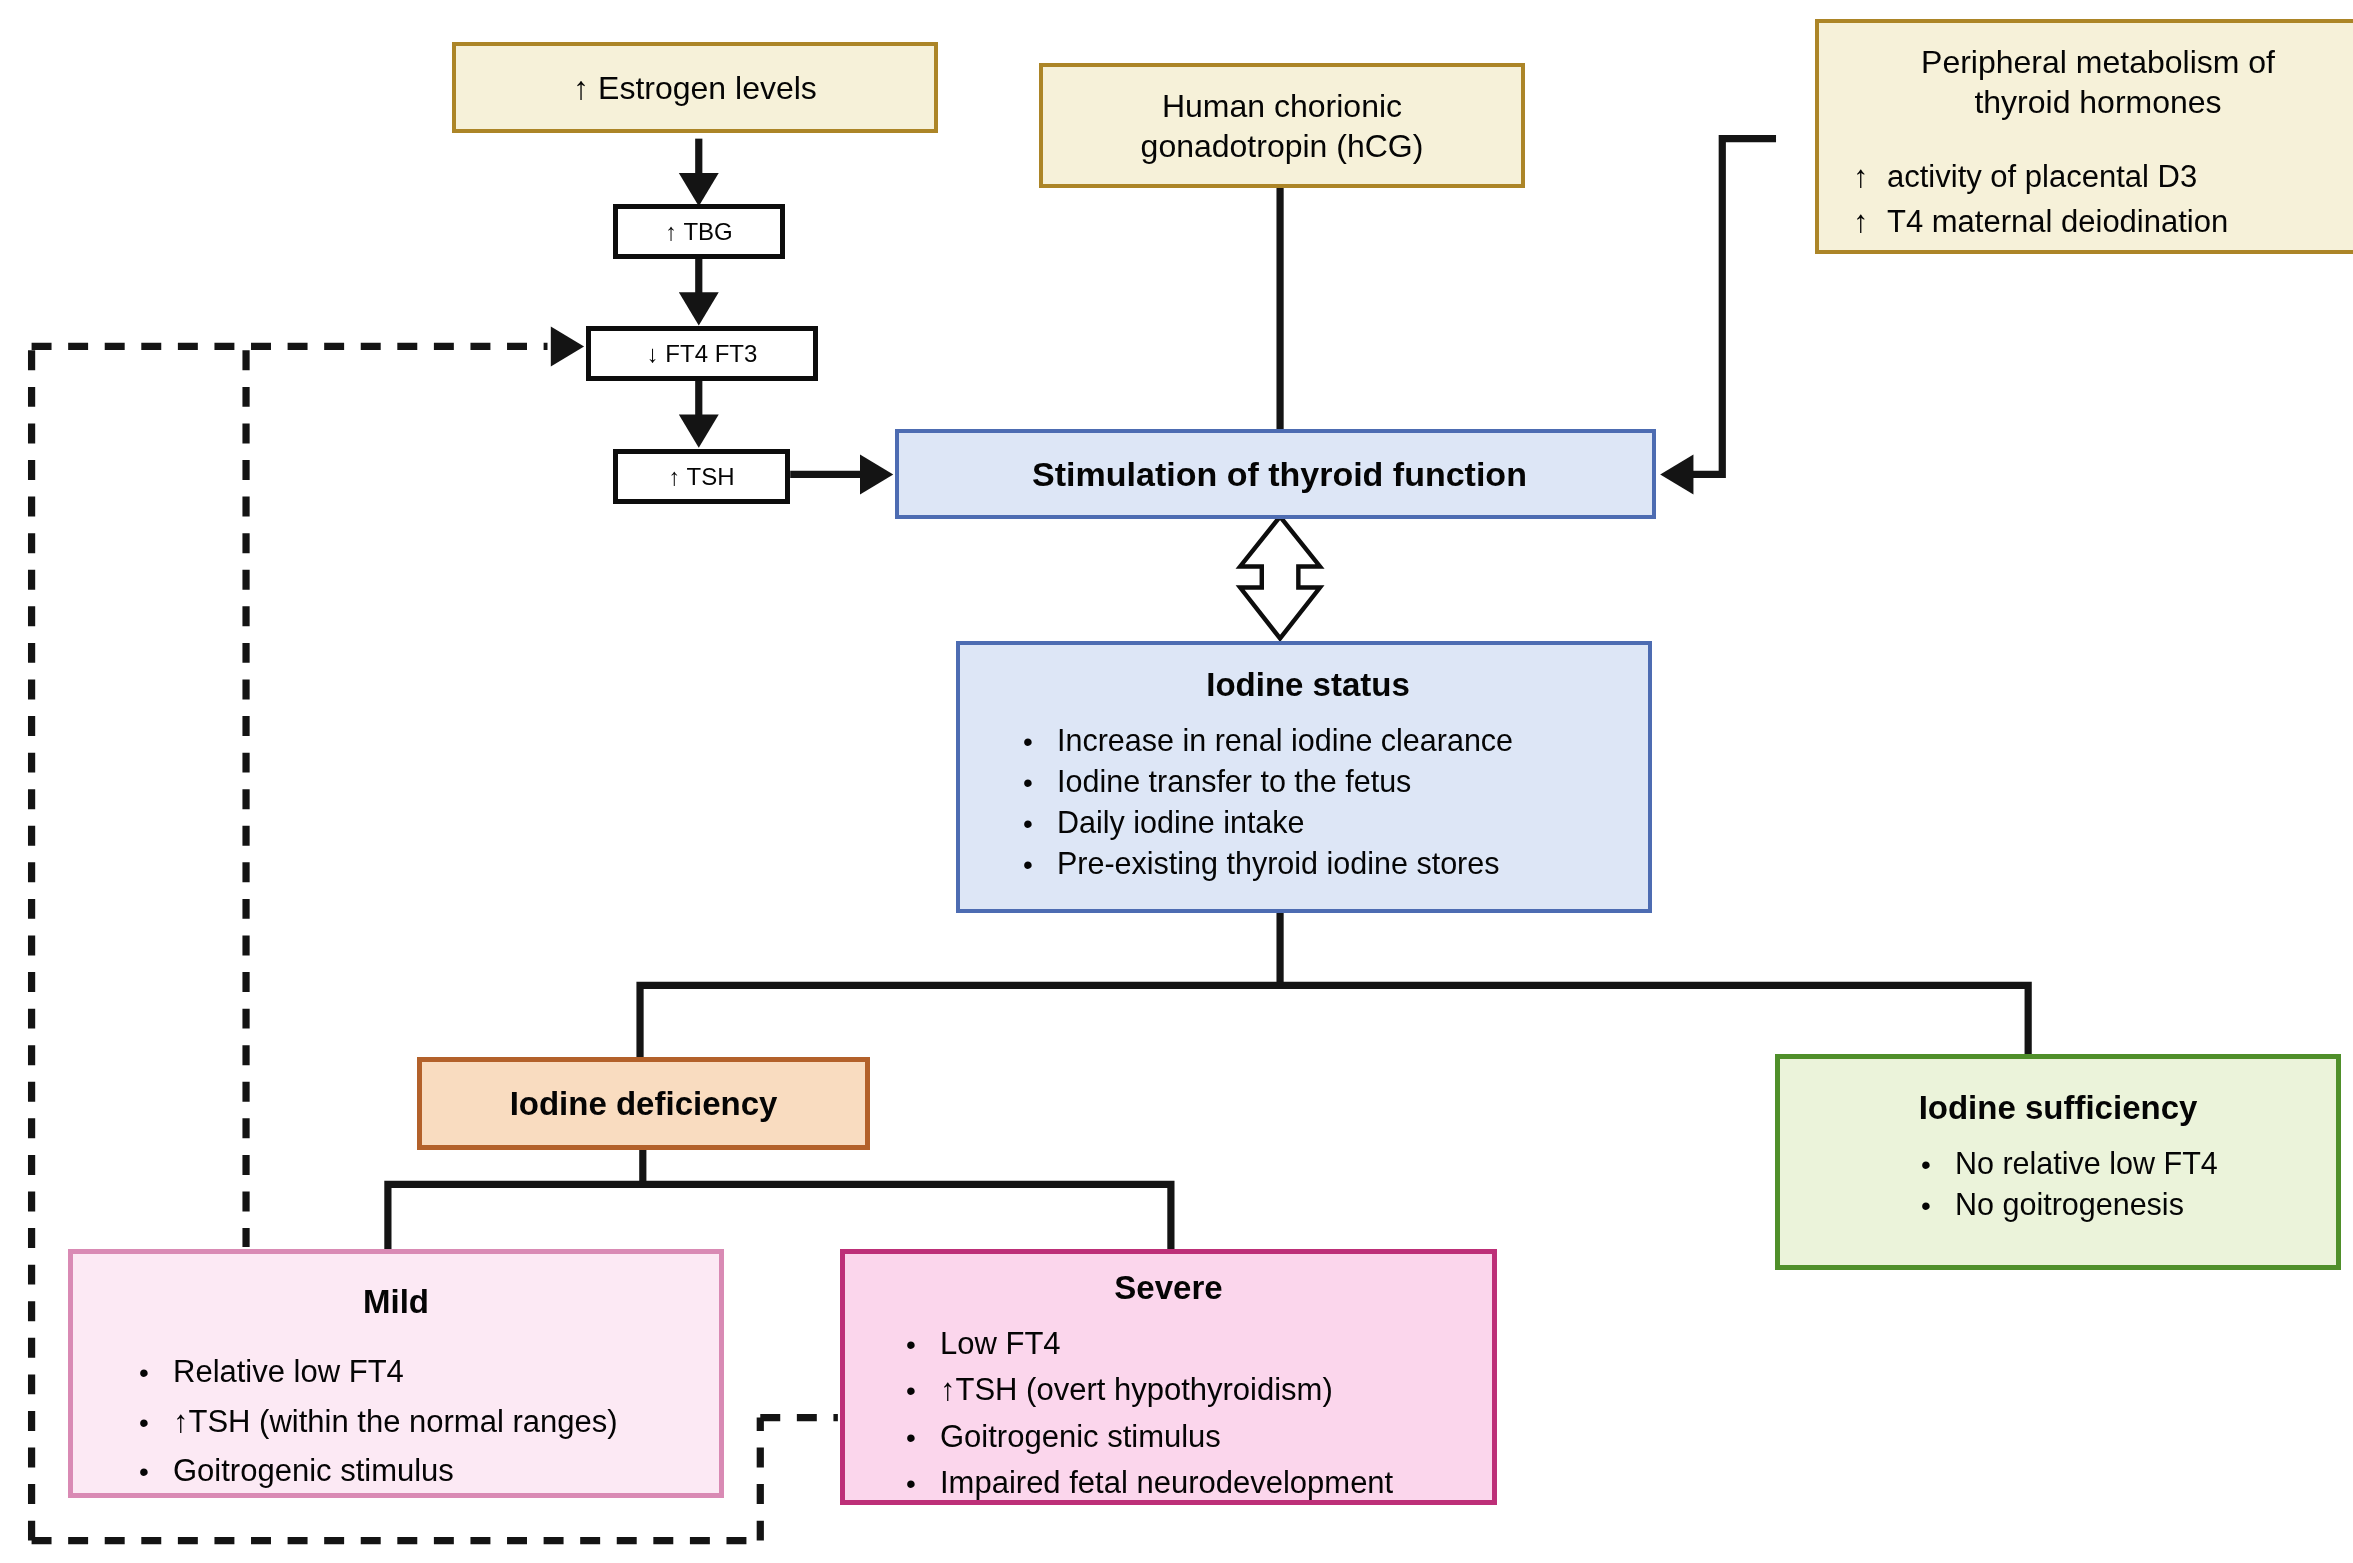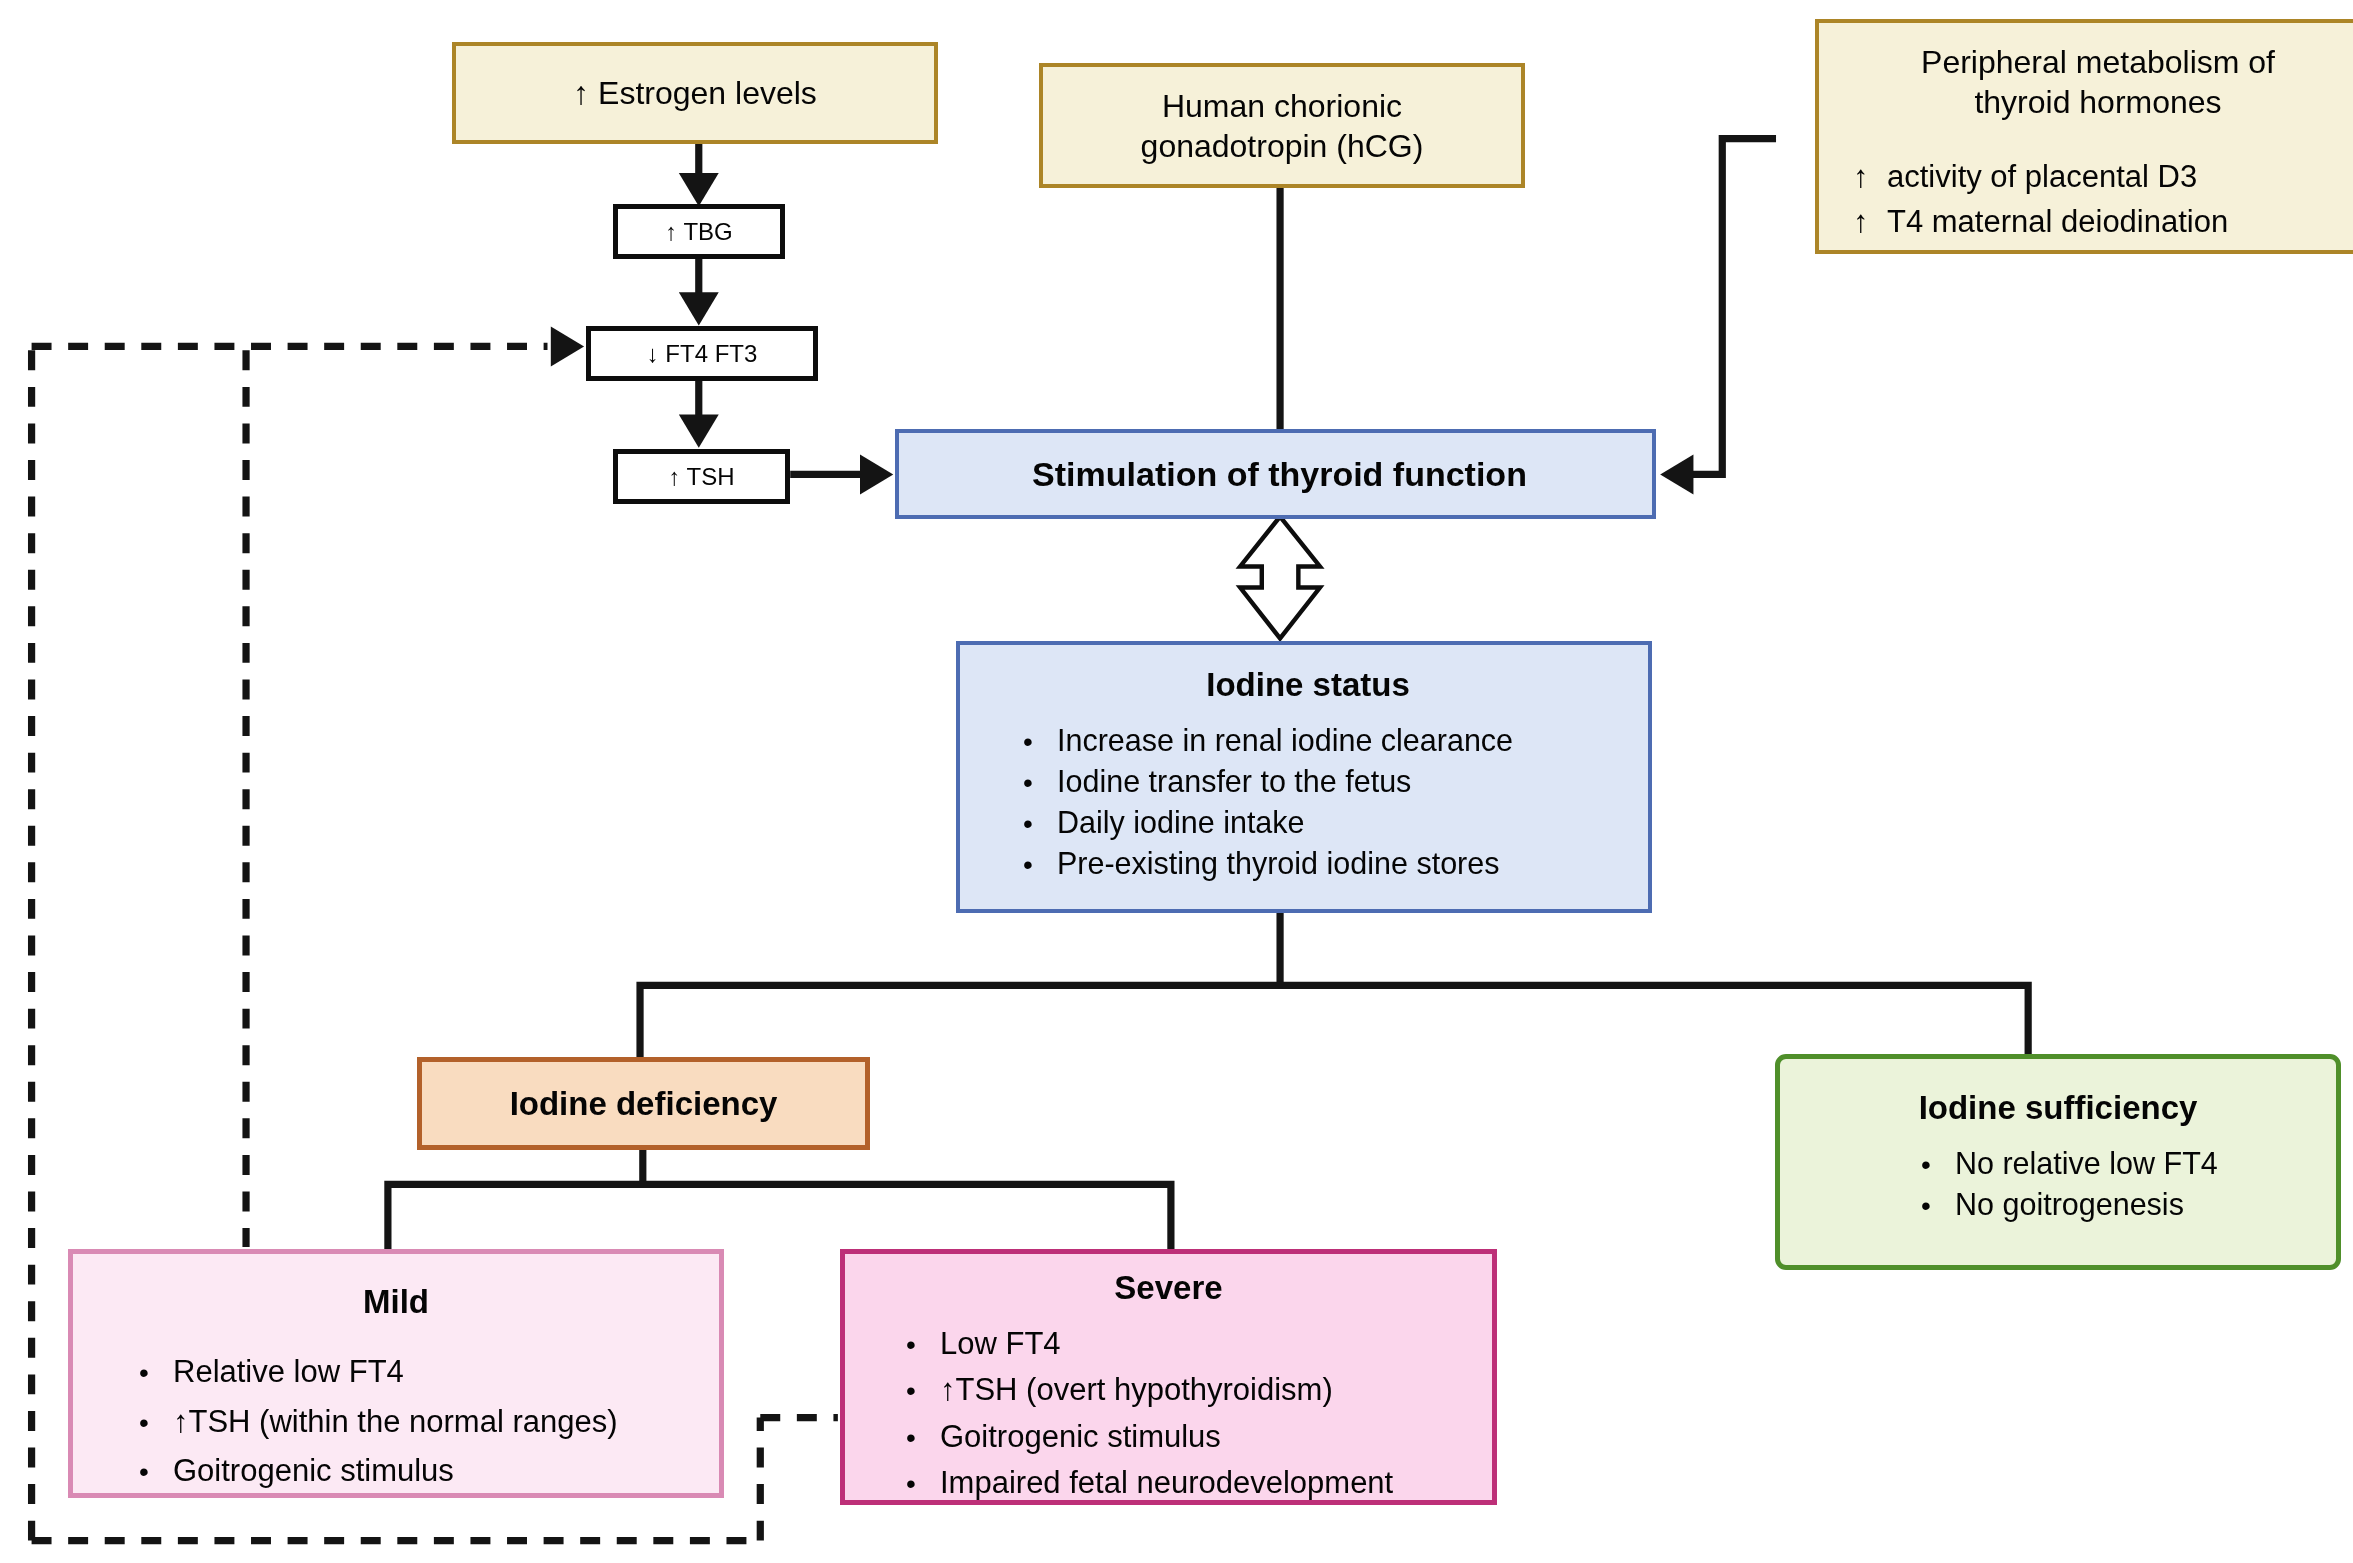--- a/index.html
+++ b/index.html
@@ -75,21 +75,21 @@
     </g>
     <g>
       <polygon points="1054,625 994,589 994,661" fill="#141414" stroke="none"></polygon>
     </g>
 
     <g>
       <polygon points="2310,932 2382,1022 2343,1022 2343,1060 2382,1060 2310,1152 2238,1060 2277,1060 2277,1022 2238,1022" fill="#ffffff" stroke="#0d0d0d" stroke-width="8"></polygon>
     </g>
   </svg>
 
-  <div class="box tan lab57" style="left:452px;top:42px;width:486px;height:102px;">
+  <div class="box tan lab57" style="left:452px;top:42px;width:486px;height:91px;">
     <span>↑ Estrogen levels</span>
   </div>
 
   <div class="box plain lab62" style="left:613px;top:204px;width:172px;height:55px;">
     <span>↑ TBG</span>
   </div>
 
   <div class="box plain lab62" style="left:586px;top:326px;width:232px;height:55px;">
     <span>↓ FT4 FT3</span>
   </div>
@@ -143,21 +143,21 @@
         <span class="dot">•</span>
         <span>Pre-existing thyroid iodine stores</span>
       </div>
     </div>
   </div>
 
   <div class="box peach" style="left:417px;top:1057px;width:453px;height:93px;">
     <span class="titleB">Iodine deficiency</span>
   </div>
 
-  <div class="box green" style="left:1775px;top:1054px;width:566px;height:216px;justify-content:flex-start;padding-top:29px;border-radius:11px;">
+  <div class="box green" style="left:1775px;top:1054px;width:566px;height:216px;justify-content:flex-start;padding-top:29px;">
     <span class="titleB">Iodine sufficiency</span>
     <div class="listcol mt" style="align-self:flex-start;padding-left:141px;">
       <div class="li" style="line-height:1.32;">
         <span class="dot">•</span>
         <span>No relative low FT4</span>
       </div>
       <div class="li" style="line-height:1.32;">
         <span class="dot">•</span>
         <span>No goitrogenesis</span>
       </div>

